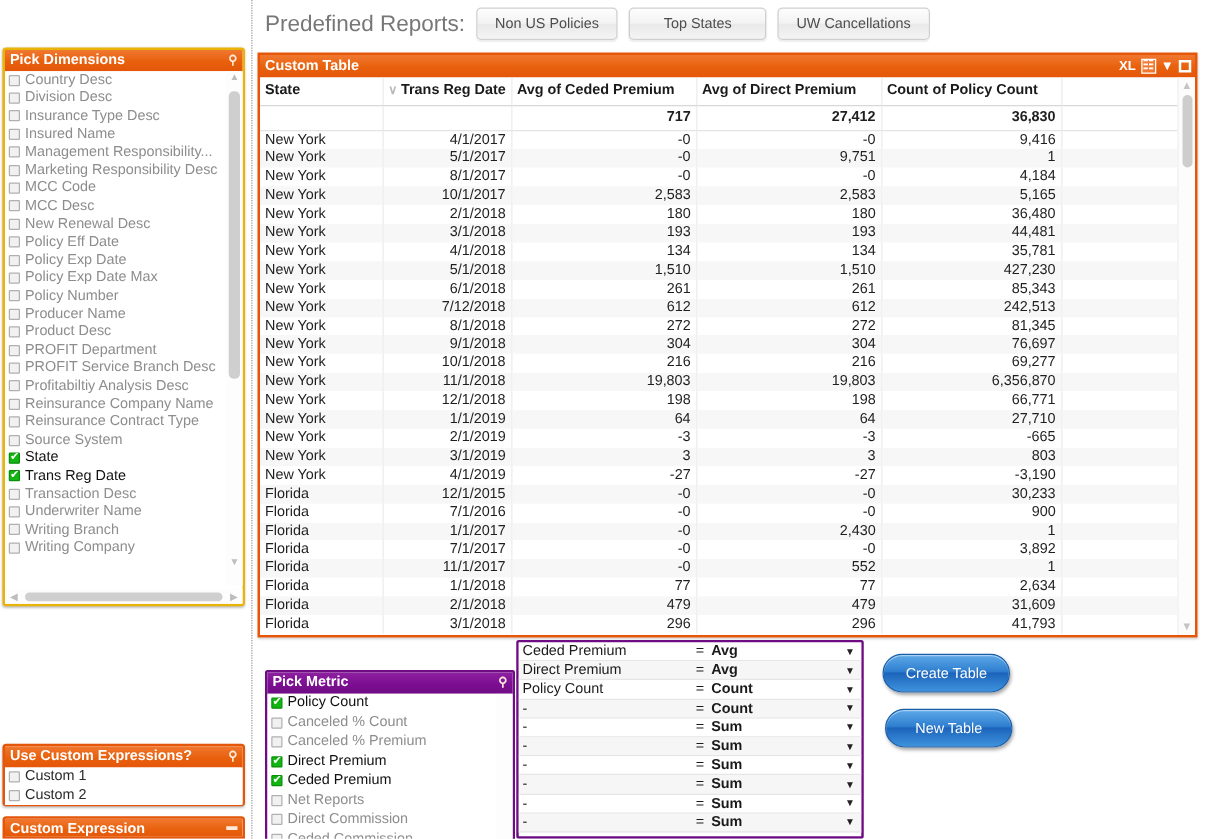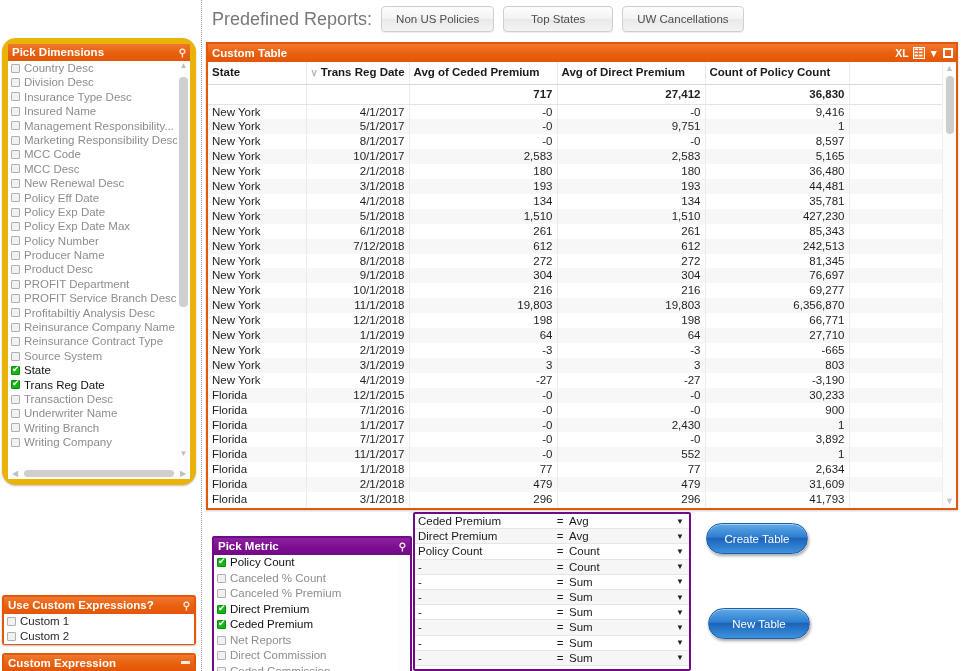--- a/index.html
+++ b/index.html
@@ -71,21 +71,21 @@
   .hsb {
     position: absolute; left: 0; bottom: 0; height: 12px; width: 100%;
     background: #fdfdfd; display: flex; align-items: center;
   }
   .hsb .arrow { font-size: 8px; color: #bdbdbd; width: 14px; text-align: center; }
   .hsb .trough { flex: 1; height: 7px; background: #cfcfcf; border-radius: 4px; margin: 0 2px; }
 
   
   #pick-dimensions {
     left: 2px; top: 38px; width: 194px; height: 447px;
-    border: 6px solid #eab308; border-radius: 14px;
+    border: 2px solid #eab308; border-radius: 3px;
     box-shadow: 0 1px 2px rgba(0,0,0,.25);
   }
   #pick-dimensions .listbox { height: 412px; }
 
   
   #use-custom {
     left: 2px; top: 595px; width: 194px; height: 50px;
     border: 2px solid #e4560a; border-radius: 3px;
     box-shadow: 0 1px 2px rgba(0,0,0,.25);
   }
@@ -191,38 +191,38 @@
     border: 2px solid #6f0c84; border-radius: 2px;
   }
   .agg-row {
     display: flex; align-items: center; height: 15.2px;
     border-bottom: 1px solid #e6e6e6;
     font-size: 11.5px; color: #1a1a1a; background: #fff;
   }
   .agg-row.alt { background: #f6f6f6; }
   .agg-name { flex: 0 0 138px; padding-left: 3px; white-space: nowrap; overflow: hidden; }
   .agg-eq { flex: 0 0 14px; text-align: center; }
-  .agg-val { flex: 1; padding-left: 2px; }
+  .agg-val { flex: 1; padding-left: 2px; font-weight: bold; }
   .agg-caret {
     flex: 0 0 18px; text-align: center; font-size: 8px; color: #222;
   }
 
   
   .blue-btn {
     position: absolute; width: 102px; height: 31px;
     border-radius: 16px;
     background: linear-gradient(to bottom,#5fa9e8 0%,#2f7fd0 45%,#1c64bb 50%,#3e92dd 100%);
     border: 1px solid #1a5fa8;
     color: #fff; font-size: 11.5px;
     display: flex; align-items: center; justify-content: center;
     box-shadow: 1px 2px 3px rgba(0,0,0,.35), inset 0 1px 0 rgba(255,255,255,.45);
     cursor: pointer;
   }
   #create-table-btn { left: 706px; top: 523px; }
-  #new-table-btn { left: 708px; top: 567px; margin-top: 41px; }
+  #new-table-btn { left: 708px; top: 567px; }
 </style>
 </head>
 <body>
 
 <div id="root">
 
   <div class="v-divider"></div>
 
   <div id="reports-bar">
     <span id="reports-label">Predefined Reports:</span>
@@ -438,21 +438,21 @@
               <td class="num">-0</td>
               <td class="num">9,751</td>
               <td class="num">1</td>
               <td style="border-right: none;"></td>
             </tr>
             <tr>
               <td>New York</td>
               <td class="num">8/1/2017</td>
               <td class="num">-0</td>
               <td class="num">-0</td>
-              <td class="num">8,597</td>
+              <td class="num">4,184</td>
               <td style="border-right: none;"></td>
             </tr>
             <tr class="alt">
               <td>New York</td>
               <td class="num">10/1/2017</td>
               <td class="num">2,583</td>
               <td class="num">2,583</td>
               <td class="num">5,165</td>
               <td style="border-right: none;"></td>
             </tr>

